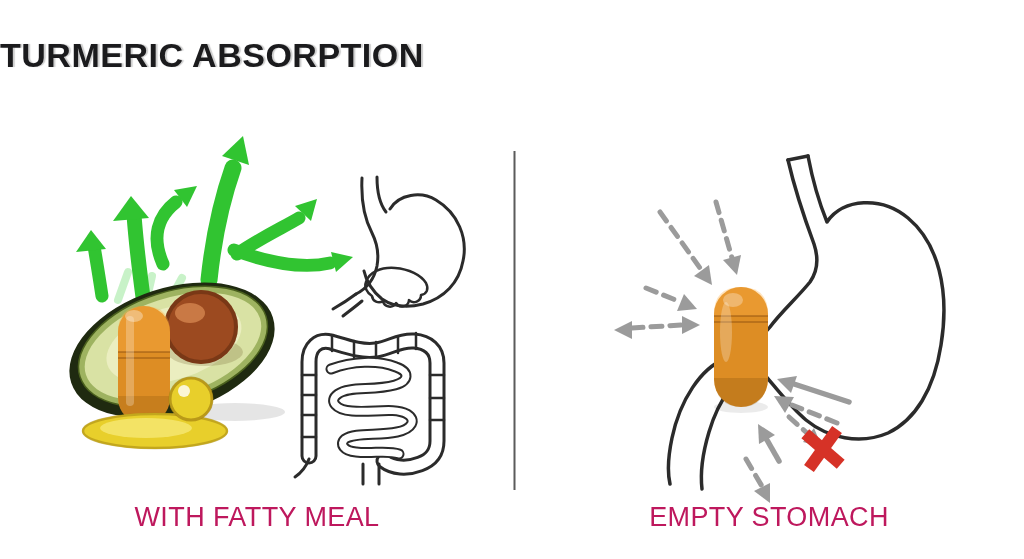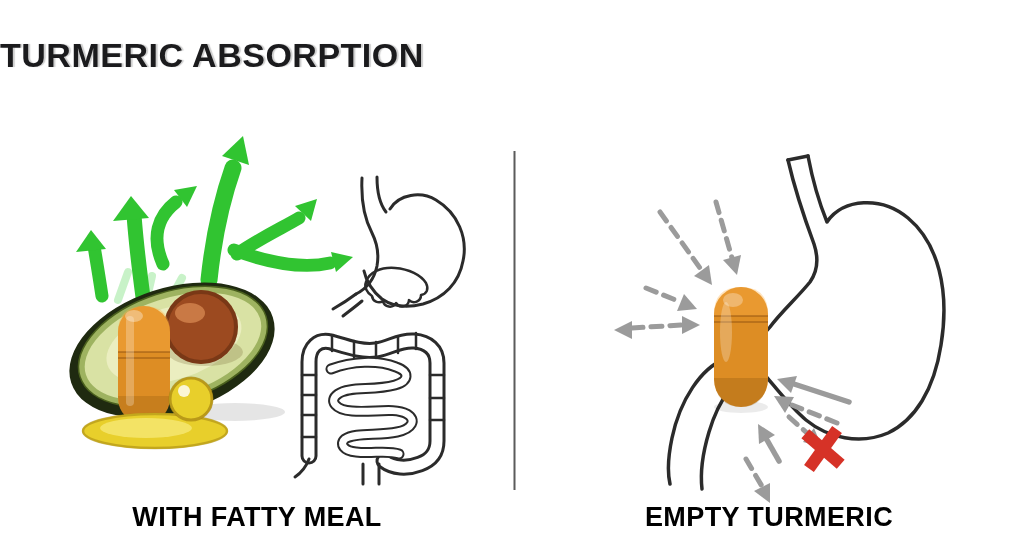--- a/index.html
+++ b/index.html
@@ -3,21 +3,21 @@
 <meta charset="utf-8">
 <style>
   html,body{margin:0;padding:0;background:#fff;}
   .canvas{position:relative;width:1024px;height:559px;background:#fff;overflow:hidden;
           font-family:"Liberation Sans",sans-serif;}
   .art{position:absolute;left:0;top:0;width:1024px;height:559px;display:block;}
   .title{position:absolute;left:0;top:36px;width:1024px;text-align:left;
          font-size:34px;font-weight:700;letter-spacing:.5px;color:#1b1b1d;
          text-shadow:2px 0 1px rgba(30,30,30,.22);}
   .panel-label{position:absolute;top:502px;width:510px;text-align:center;
-         font-size:27px;font-weight:700;letter-spacing:.4px;color:#000000;}
+         font-size:27px;font-weight:400;letter-spacing:.4px;color:#be185d;}
   .panel-label.left{left:2px;}
   .panel-label.right{left:514px;}
 </style>
 </head>
 <body>
 
 <div class="canvas">
 
 <svg class="art" viewBox="0 0 1024 559">
 
@@ -154,15 +154,15 @@
 
     <g stroke-width="12" transform="rotate(-6 823 449)" fill="none" stroke="#d63227">
       <path d="M807,432 L839,466"></path>
       <path d="M839,431 L807,467"></path>
     </g>
   </g>
 </svg>
 
 <div class="title">TURMERIC ABSORPTION</div>
 <div class="panel-label left">WITH FATTY MEAL</div>
-<div class="panel-label right">EMPTY TURMERIC</div>
+<div class="panel-label right">EMPTY STOMACH</div>
 
 </div>
 
 </body></html>

